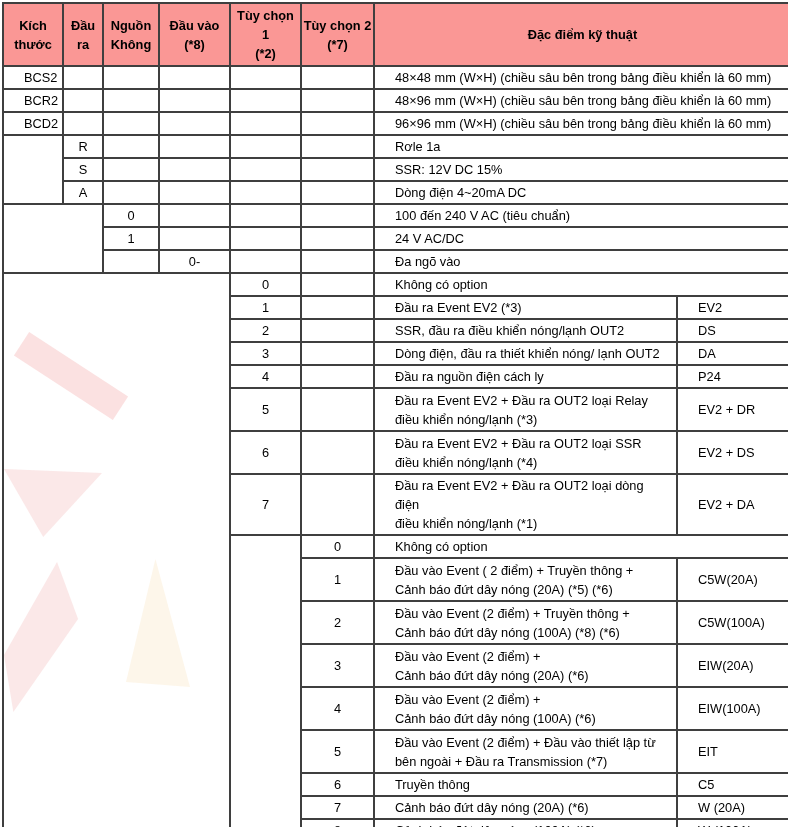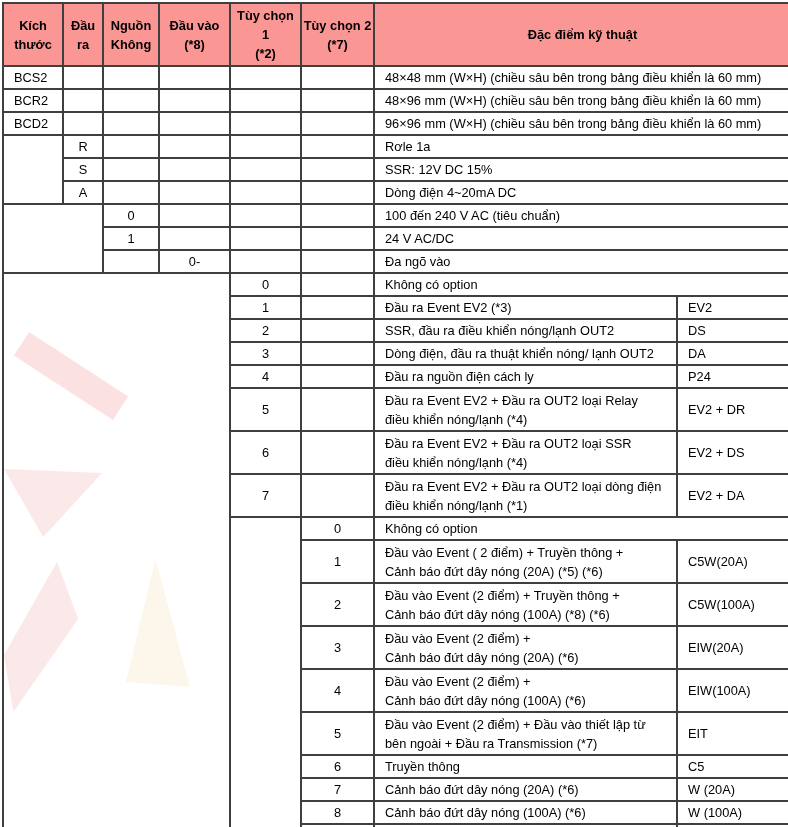--- a/index.html
+++ b/index.html
@@ -4,21 +4,21 @@
 <style>
   html,body{margin:0;padding:0;background:#ffffff;}
   body{width:788px;height:827px;position:relative;font-family:"Liberation Sans","DejaVu Sans",sans-serif;color:#000;}
   table{border-collapse:collapse;table-layout:fixed;width:784px;margin:2px 0 0 2px;background:transparent;}
   td,th{border:2px solid #3f3f3f;font-size:12.8px;vertical-align:middle;padding:1px 5px;overflow:hidden;}
   th{background:#FA9795;font-weight:bold;text-align:center;white-space:pre-line;line-height:19px;padding:2px 1px;}
   tr.s{height:23px;}
   tr.d{height:43px;}
   tr.h{height:46px;}
   td.c{text-align:center;padding:1px 2px;}
-  td.l{text-align:left;padding-left:10px;}
+  td.l{text-align:left;padding-left:20px;}
   td.pre{white-space:pre-line;line-height:19px;}
   td.big{position:relative;}
   .wm{position:absolute;pointer-events:none;}
   .wm1{left:8px;top:88px;width:118px;height:28px;background:#F6BDBD;opacity:.45;transform:rotate(33deg);}
   .wm2{left:0;top:195px;width:98px;height:68px;background:#F8D2D2;opacity:.5;clip-path:polygon(0 0,100% 6%,40% 100%);}
   .wm3{left:0;top:288px;width:78px;height:150px;background:#F8D2D2;opacity:.5;clip-path:polygon(68% 0,95% 38%,12% 100%,0 62%);}
   .wm4{left:122px;top:285px;width:64px;height:128px;background:#FBEFD8;opacity:.55;clip-path:polygon(46% 0,100% 100%,0 96%);}
 </style>
 </head>
 <body>
@@ -148,34 +148,34 @@
   </tr>
   <tr class="s">
     <td class="c">2</td>
     <td></td>
     <td class="l">SSR, đầu ra điều khiển nóng/lạnh OUT2</td>
     <td class="l">DS</td>
   </tr>
   <tr class="s">
     <td class="c">3</td>
     <td></td>
-    <td class="l">Dòng điện, đầu ra thuật khiển nóng/ lạnh OUT2</td>
+    <td class="l">Dòng điện, đầu ra thiết khiển nóng/ lạnh OUT2</td>
     <td class="l">DA</td>
   </tr>
   <tr class="s">
     <td class="c">4</td>
     <td></td>
     <td class="l">Đầu ra nguồn điện cách ly</td>
     <td class="l">P24</td>
   </tr>
   <tr class="d">
     <td class="c">5</td>
     <td></td>
     <td class="l pre">Đầu ra Event EV2 + Đầu ra OUT2 loại Relay
-điều khiển nóng/lạnh (*4)</td>
+điều khiển nóng/lạnh (*3)</td>
     <td class="l">EV2 + DR</td>
   </tr>
   <tr class="d">
     <td class="c">6</td>
     <td></td>
     <td class="l pre">Đầu ra Event EV2 + Đầu ra OUT2 loại SSR
 điều khiển nóng/lạnh (*4)</td>
     <td class="l">EV2 + DS</td>
   </tr>
   <tr class="d">

